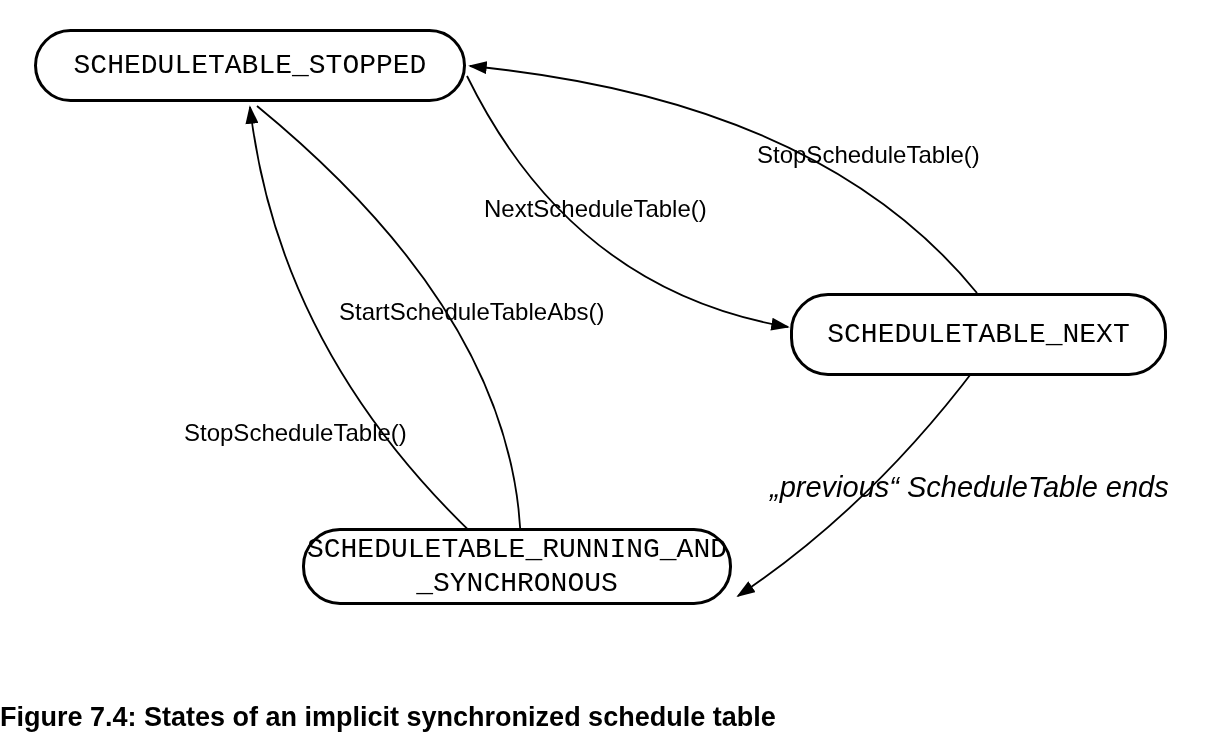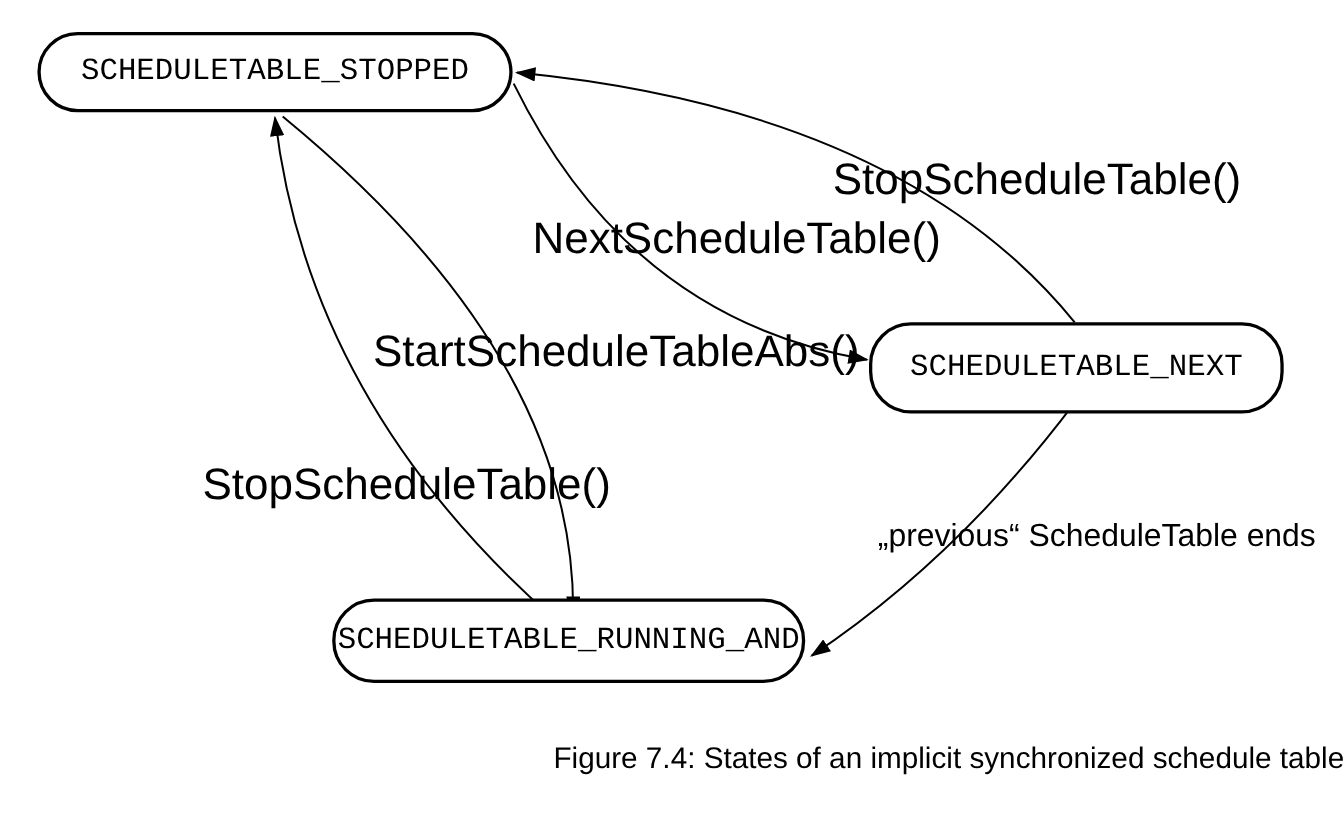--- a/index.html
+++ b/index.html
@@ -34,39 +34,39 @@
     align-items: center;
     justify-content: center;
     font-family: "Liberation Mono", "DejaVu Sans Mono", monospace;
     font-size: 28px;
     line-height: 1.2;
     white-space: nowrap;
     text-align: center;
   }
   #state-stopped { left: 34px;  top: 29px;  width: 432px; height: 73px; }
   #state-next    { left: 790px; top: 293px; width: 377px; height: 83px; }
-  #state-running { left: 302px; top: 544px; width: 430px; height: 77px; }
+  #state-running { left: 302px; top: 528px; width: 430px; height: 77px; }
   .tlabel {
     position: absolute;
-    font-size: 40px;
+    font-size: 24px;
     line-height: 1.05;
     white-space: nowrap;
     color: var(--ink, #000000);
   }
   #label-next-to-stopped   { left: 757px; top: 142px; }
   #label-stopped-to-next   { left: 484px; top: 196px; }
   #label-stopped-to-running{ left: 339px; top: 299px; }
   #label-running-to-stopped{ left: 184px; top: 420px; }
-  #label-next-to-running   { left: 798px; top: 472px; font-size: 29px; }
+  #label-next-to-running   { left: 770px; top: 472px; font-style: italic; font-size: 29px; }
   .caption {
     position: absolute;
     left: 0; right: 0;
-    top: 674px;
-    text-align: right;
-    font-weight: normal;
+    top: 702px;
+    text-align: left;
+    font-weight: bold;
     font-size: 27px;
   }
 </style>
 </head>
 <body>
 
 <div class="stage">
 
   <svg class="edges" viewBox="0 0 1222 749" xmlns="http://www.w3.org/2000/svg">
     <defs>
@@ -84,20 +84,21 @@
   <div class="state" id="state-stopped">
     <span>SCHEDULETABLE_STOPPED</span>
   </div>
 
   <div class="state" id="state-next">
     <span>SCHEDULETABLE_NEXT</span>
   </div>
 
   <div class="state" id="state-running">
     <span>SCHEDULETABLE_RUNNING_AND</span>
+    <span>_SYNCHRONOUS</span>
   </div>
 
   <div class="tlabel" id="label-next-to-stopped">StopScheduleTable()</div>
 
   <div class="tlabel" id="label-stopped-to-running">StartScheduleTableAbs()</div>
 
   <div class="tlabel" id="label-stopped-to-next">NextScheduleTable()</div>
 
   <div class="tlabel" id="label-running-to-stopped">StopScheduleTable()</div>
 

